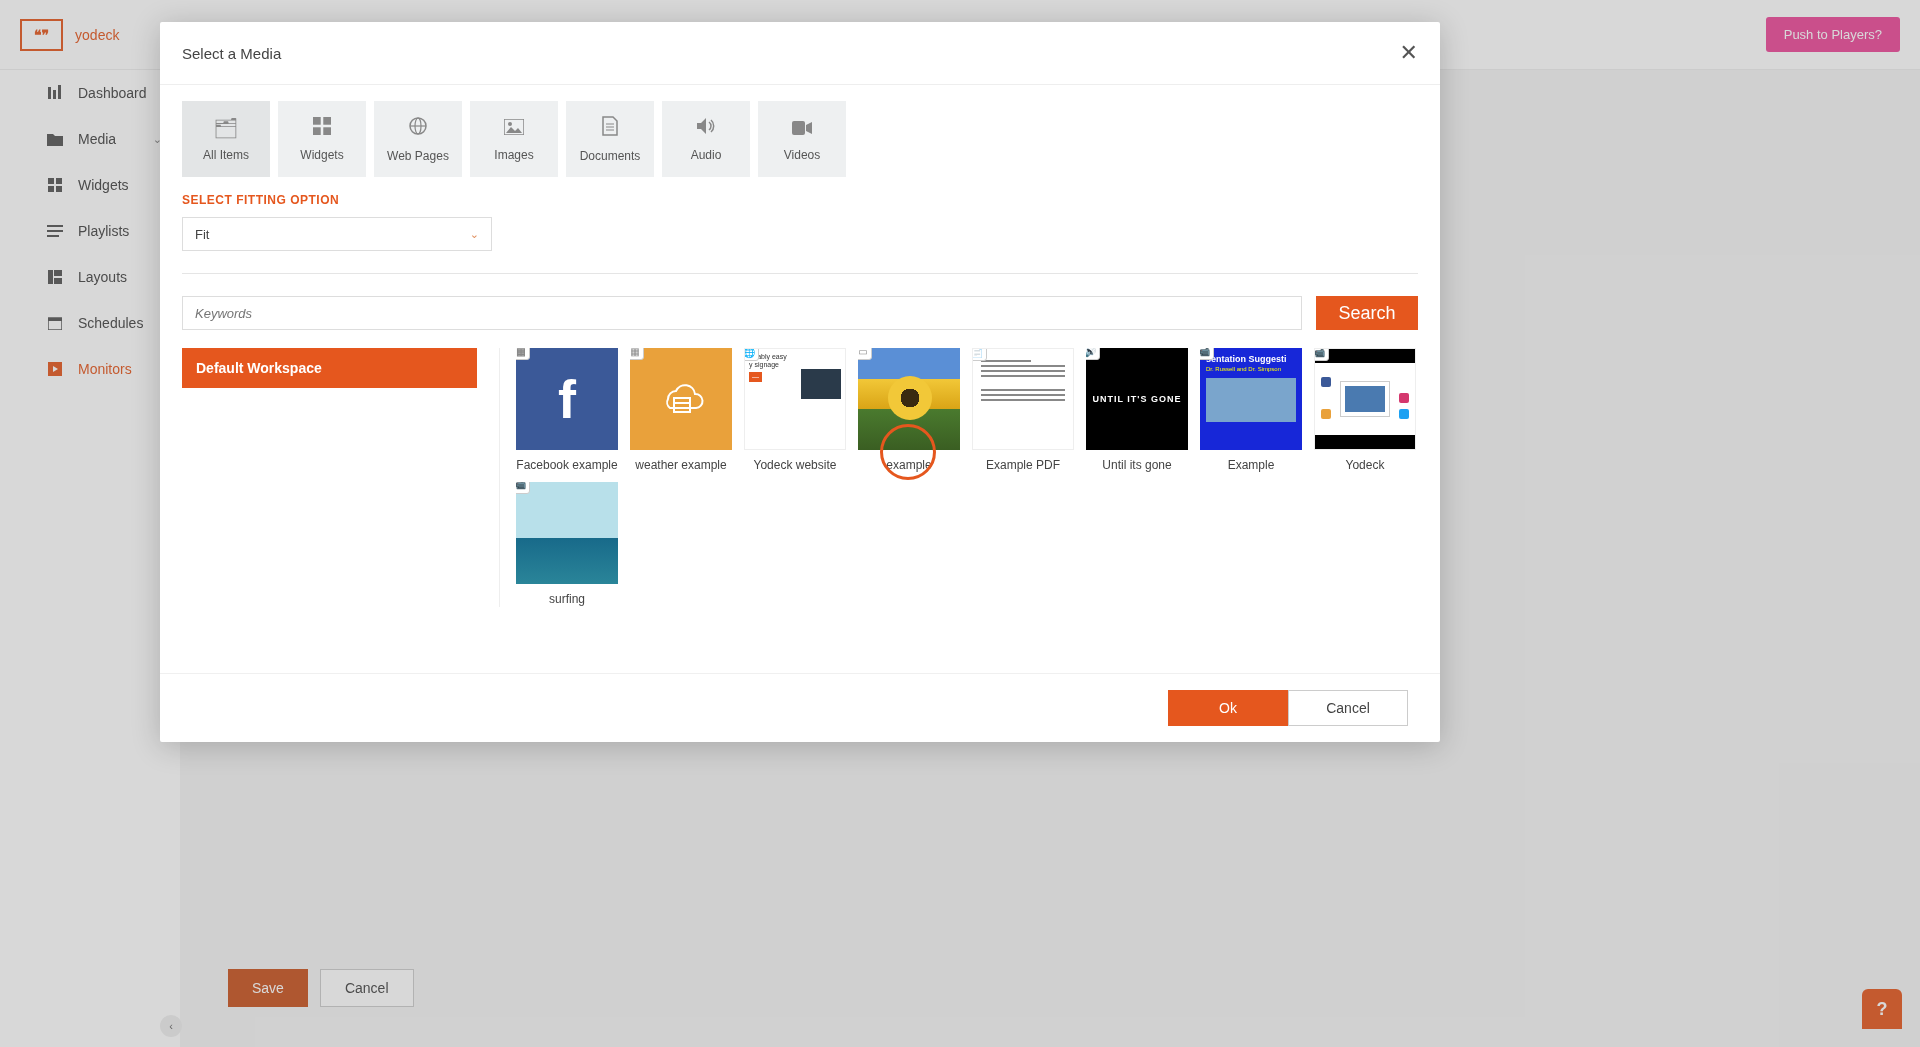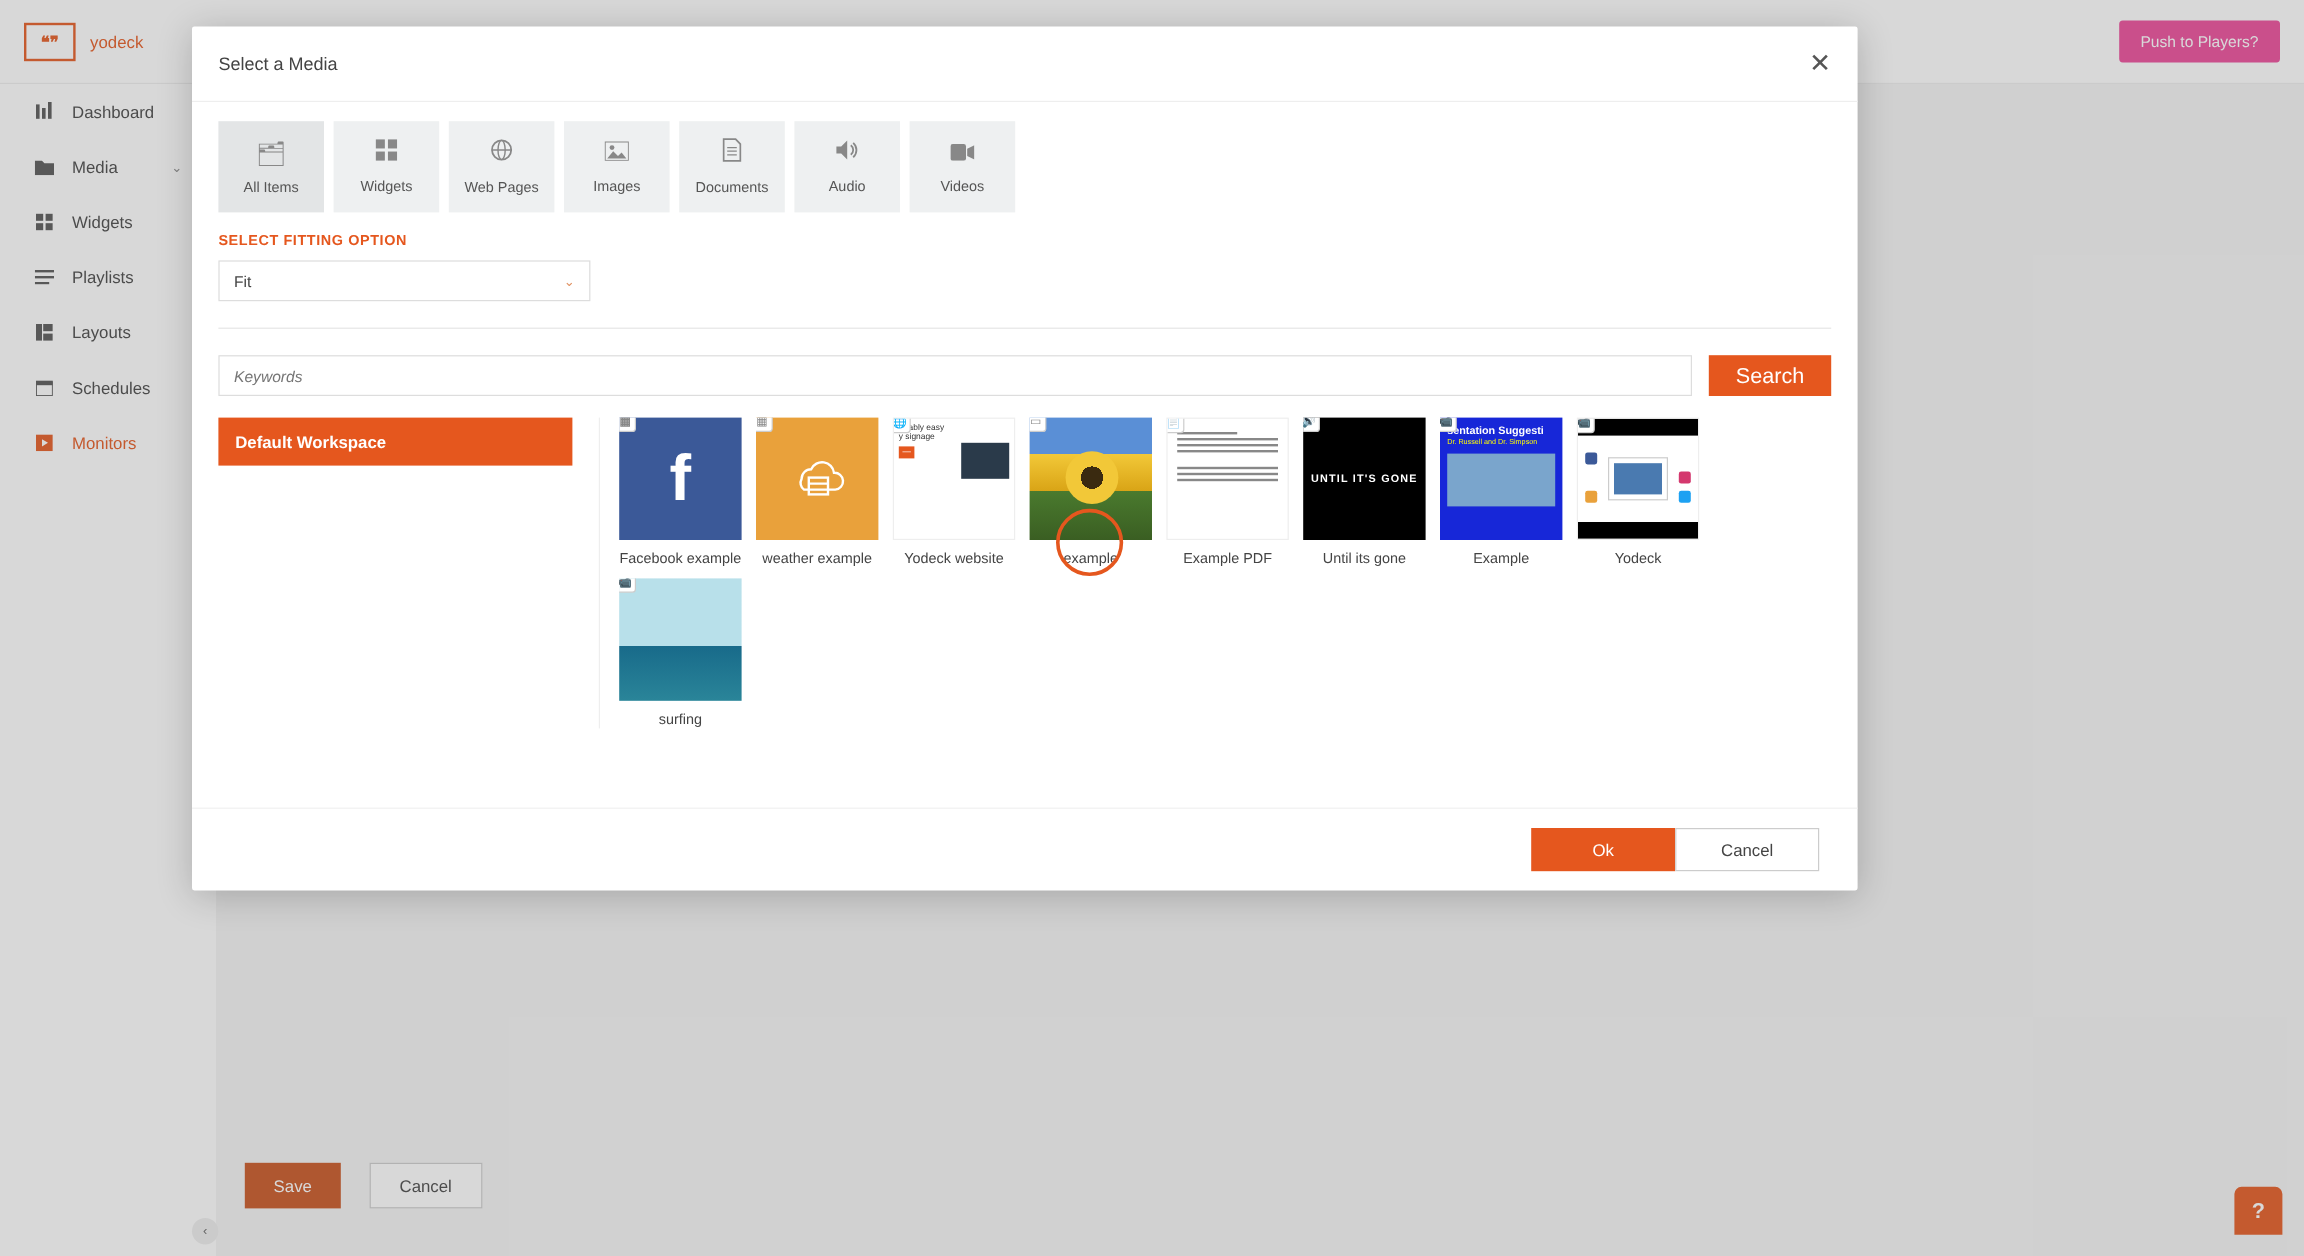--- a/index.html
+++ b/index.html
@@ -7,34 +7,34 @@
 
 
 .bg-overlay { position: absolute; inset: 0; background: rgba(100,100,100,0.25); z-index: 5; }
 
 .topbar { height: 70px; background: #fff; display: flex; align-items: center; padding: 0 20px; border-bottom: 1px solid #eee; }
 .logo-box { border: 2px solid #e5571e; padding: 6px 12px; color: #e5571e; font-weight: bold; font-size: 14px; display: flex; align-items: center; gap: 6px; }
 .logo-text { color: #e5571e; margin-left: 12px; font-size: 14px; }
 .push-btn { margin-left: auto; background: #ec4899; color: #fff; border: none; padding: 10px 18px; font-size: 13px; border-radius: 3px; cursor: pointer; }
 
 .sidebar { position: absolute; left: 0; top: 70px; width: 180px; background: #fff; height: calc(100% - 70px); }
-.side-item { display: flex; align-items: center; gap: 14px; padding: 14px 28px; color: #444; font-size: 14px; cursor: pointer; }
+.side-item { display: flex; align-items: center; gap: 14px; padding: 14px 18px; color: #444; font-size: 14px; cursor: pointer; margin-left: 28px; }
 .side-item.active { color: #e5571e; }
 .side-icon { width: 18px; height: 18px; display: inline-flex; align-items: center; justify-content: center; color: #555; }
 .side-item.active .side-icon { color: #e5571e; }
 .chevron-sm { margin-left: auto; font-size: 11px; color: #888; }
 .collapse-btn { position: absolute; bottom: 10px; left: 160px; width: 22px; height: 22px; background: #eee; border-radius: 50%; display:flex;align-items:center;justify-content:center; font-size:11px; color:#666;}
-.bg-buttons { position: absolute; left: 204px; bottom: 40px; display: flex; gap: 24px; }
+.bg-buttons { position: absolute; left: 228px; bottom: 40px; display: flex; gap: 12px; }
 .bg-save { background: #c8531f; color: #fff; border: none; padding: 10px 24px; font-size: 14px; }
 .bg-cancel { background: #fff; border: 1px solid #ccc; padding: 10px 24px; font-size: 14px; color: #444; }
 
 .help-badge { position: absolute; right: 18px; bottom: 18px; width: 40px; height: 40px; background: #e5571e; color:#fff; border-radius: 6px 6px 0 0; display:flex;align-items:center;justify-content:center; font-weight:bold; font-size:18px; z-index: 2;}
 
 
-.modal { position: absolute; left: 160px; top: 22px; width: 1388px; height: 720px; background: #fff; z-index: 10; box-shadow: 0 4px 30px rgba(0,0,0,.2); display:flex; flex-direction:column; border-radius:2px; }
+.modal { position: absolute; left: 160px; top: 22px; width: 1280px; height: 720px; background: #fff; z-index: 10; box-shadow: 0 4px 30px rgba(0,0,0,.2); display:flex; flex-direction:column; border-radius:2px; }
 .modal-header { padding: 18px 22px; display: flex; align-items: center; border-bottom: 1px solid #eee; }
 .modal-title { font-size: 15px; color: #444; }
 .close-x { margin-left: auto; font-size: 22px; color: #555; cursor: pointer; background:none;border:none; }
 
 .modal-body { flex: 1; padding: 16px 22px; overflow: hidden; }
 
 .type-tabs { display: flex; gap: 8px; margin-bottom: 16px; }
 .type-tab { width: 88px; height: 76px; background: #eef0f1; display: flex; flex-direction: column; align-items: center; justify-content: center; gap: 8px; font-size: 12px; color: #555; cursor: pointer; }
 .type-tab.active { background: #e3e5e6; }
 .type-tab-icon { font-size: 20px; color: #888; }

